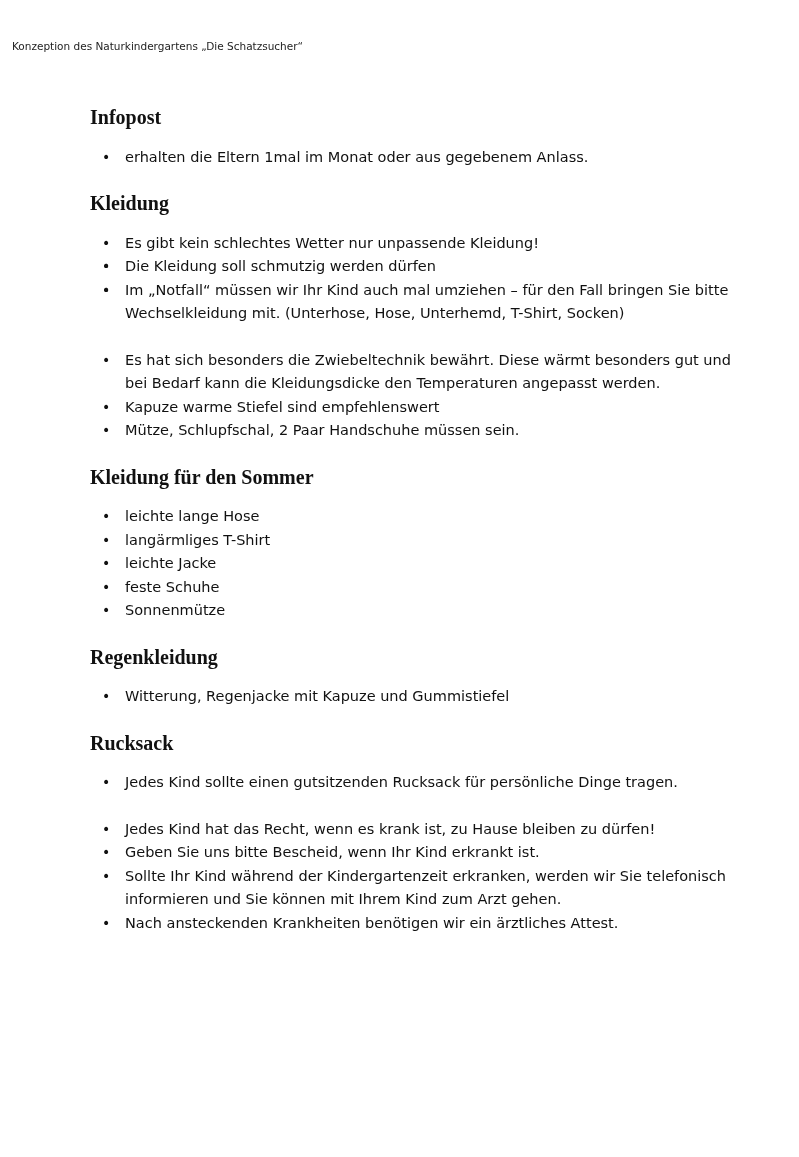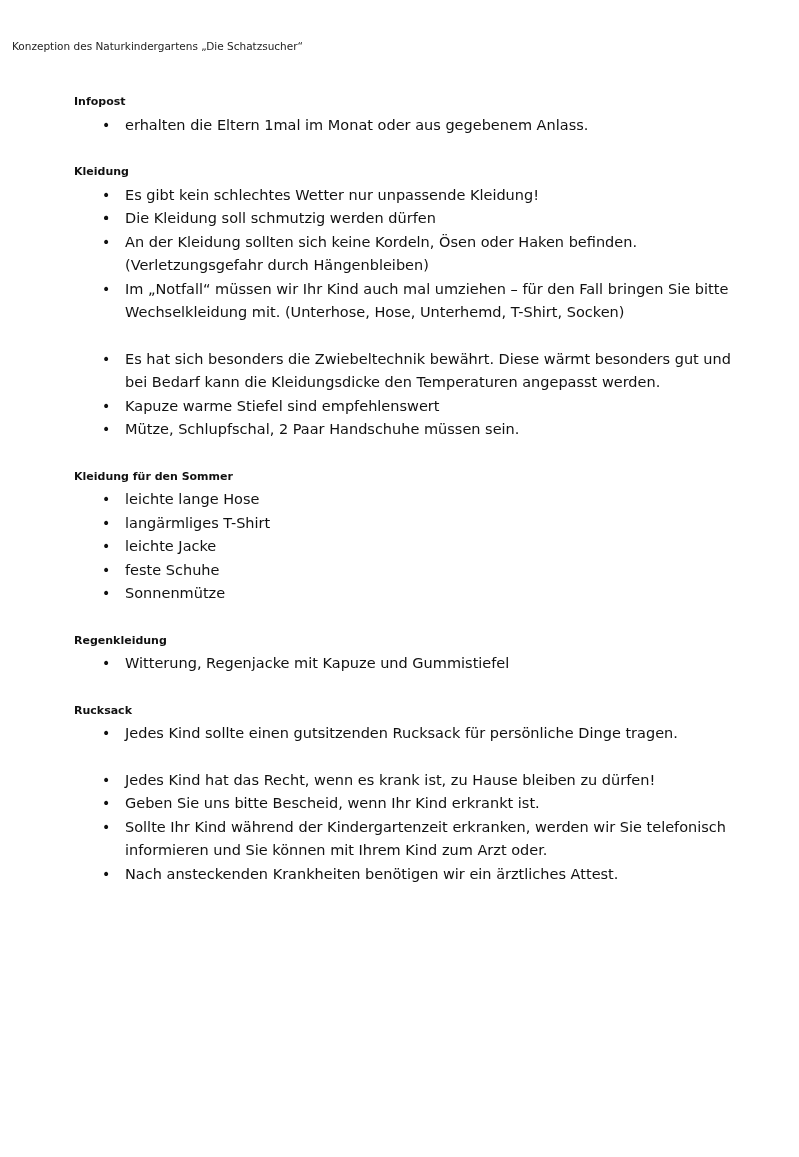--- a/index.html
+++ b/index.html
@@ -29,23 +29,24 @@
       position: absolute;
       top: 90px;
       left: 74px;
       width: 680px;
     }
     .section {
       margin: 0 0 23px 0;
     }
     .section-title {
       font-weight: bold;
-      font-size: 11px;
+      font-size: 20px;
       line-height: 23.5px;
-      margin: 0;
+      margin: 16px;
+      font-family: Liberation Serif, serif;
     }
     ul.bullets {
       list-style: none;
       margin: 0;
       padding: 0;
     }
     ul.bullets li {
       position: relative;
       padding-left: 51px;
       font-size: 14.5px;
@@ -71,21 +72,21 @@
       <li><span class="bullet">•</span><span>erhalten die Eltern 1mal im Monat oder aus gegebenem Anlass.</span></li>
     </ul>
   </div>
 
   <div class="section">
     <h2 class="section-title">Kleidung</h2>
     <ul class="bullets">
       <li><span class="bullet">•</span><span>Es gibt kein schlechtes Wetter nur unpassende Kleidung!</span></li>
       <li><span class="bullet">•</span></li>
       <li><span class="bullet">•</span><span>Die Kleidung soll schmutzig werden dürfen</span></li>
-      <li><span class="bullet">•</span><span>An der Kleidung sollten sich keine Kordeln, Ösen oder Haken befinden. (Verletzungsgefahr durch Hängenbleiben)</span></li>
+      <li><span class="bullet">•</span></li>
       <li><span class="bullet">•</span><span>Im „Notfall“ müssen wir Ihr Kind auch mal umziehen – für den Fall bringen Sie bitte Wechselkleidung mit. (Unterhose, Hose, Unterhemd, T-Shirt, Socken)</span></li>
     </ul>
   </div>
 
   <div class="section">
     <ul class="bullets">
       <li><span class="bullet">•</span><span>Es hat sich besonders die Zwiebeltechnik bewährt. Diese wärmt besonders gut und bei Bedarf kann die Kleidungsdicke den Temperaturen angepasst werden.</span></li>
       <li><span class="bullet">•</span><span>Kapuze warme Stiefel sind empfehlenswert</span></li>
       <li><span class="bullet">•</span><span>Mütze, Schlupfschal, 2 Paar Handschuhe müssen sein.</span></li>
     </ul>
@@ -113,18 +114,18 @@
     <h2 class="section-title">Rucksack</h2>
     <ul class="bullets">
       <li><span class="bullet">•</span><span>Jedes Kind sollte einen gutsitzenden Rucksack für persönliche Dinge tragen.</span></li>
     </ul>
   </div>
 
   <div class="section">
     <ul class="bullets">
       <li><span class="bullet">•</span><span>Jedes Kind hat das Recht, wenn es krank ist, zu Hause bleiben zu dürfen!</span></li>
       <li><span class="bullet">•</span><span>Geben Sie uns bitte Bescheid, wenn Ihr Kind erkrankt ist.</span></li>
-      <li><span class="bullet">•</span><span>Sollte Ihr Kind während der Kindergartenzeit erkranken, werden wir Sie telefonisch informieren und Sie können mit Ihrem Kind zum Arzt oder.</span></li>
+      <li><span class="bullet">•</span><span>Sollte Ihr Kind während der Kindergartenzeit erkranken, werden wir Sie telefonisch informieren und Sie können mit Ihrem Kind zum Arzt gehen.</span></li>
       <li><span class="bullet">•</span><span>Nach ansteckenden Krankheiten benötigen wir ein ärztliches Attest.</span></li>
     </ul>
   </div>
 
 </div>
 
 </body></html>

